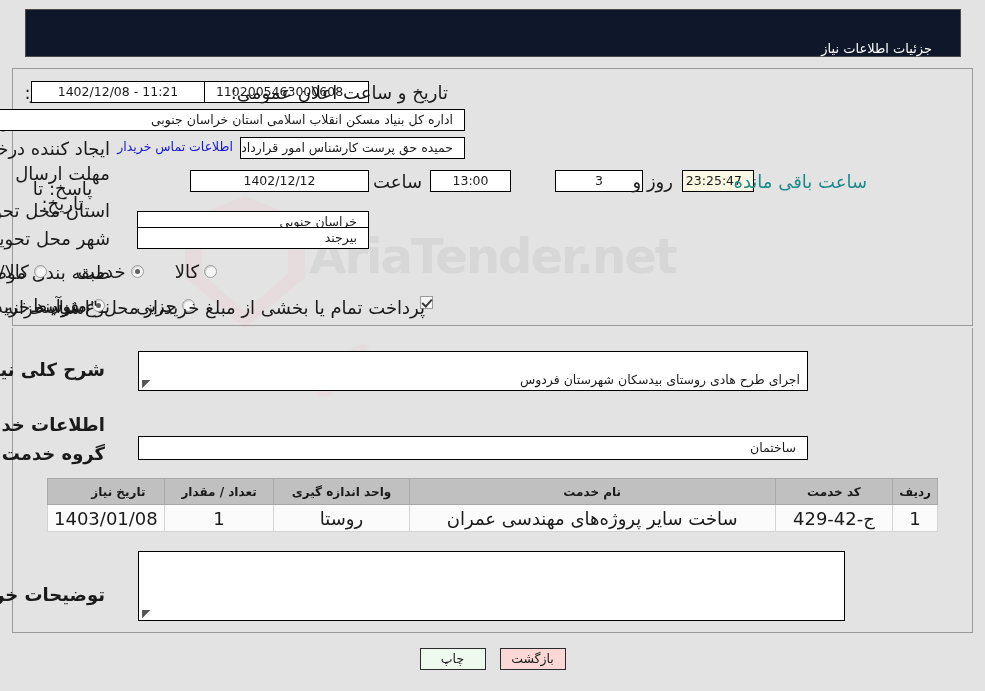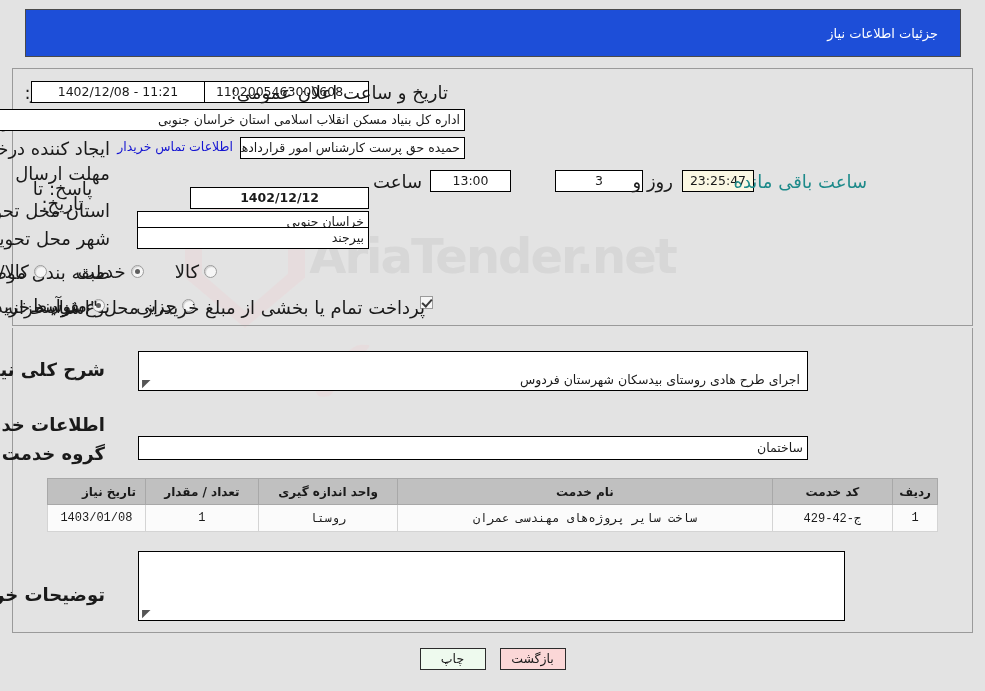--- a/index.html
+++ b/index.html
@@ -61,26 +61,26 @@
     font-size: 96px; font-weight: bold;
     color: #f0cdd0;
     direction: ltr;
   }
 
   
   .header-bar {
     position: absolute;
     left: 25px; top: 9px;
     width: 936px; height: 48px;
-    background: #1d4ed8;
+    background: #0f172a;
     border: 1px solid #4a4a4a;
     display: flex;
-    align-items: center;
+    align-items: flex-end;
     justify-content: flex-start;
-    padding-right: 4px;
+    padding-right: 10px;
   }
   .header-title {
     color: #ffffff;
     font-size: 13px;
     padding-right: 18px;
     width: 100%;
     text-align: right;
   }
 
   
@@ -104,21 +104,21 @@
   }
   .lbl-bold { font-weight: bold; }
 
   .fld {
     background: #ffffff;
     border: 1px solid #000000;
     height: 22px;
     line-height: 20px;
     font-size: 12.5px;
     color: #1a1a1a;
-    padding: 0 4px;
+    padding: 0 11px;
     text-align: center;
     white-space: nowrap;
     overflow: hidden;
     font-family: "DejaVu Sans", "Liberation Sans", sans-serif;
   }
   .fld.rt { text-align: right; }
   .fld.timer { background: #fbf8e3; font-weight: normal; }
 
   .link {
     color: #1414d2;
@@ -209,24 +209,23 @@
     padding: 0 6px;
     text-align: center;
     white-space: nowrap;
   }
   .tbl td {
     background: #fbfbfb;
     border: 1px solid #d4d4d4;
     height: 27px;
     padding: 0 6px;
     text-align: center;
-    font-size: 12px;
+    font-size: 18px;
     color: #1a1a1a;
     white-space: nowrap;
-    font-family: Liberation Mono, monospace;
   }
 
   
   .btn {
     border: 1px solid #2b2b2b;
     height: 22px;
     min-width: 66px;
     font-size: 12.5px;
     font-family: "DejaVu Sans", "Liberation Sans", sans-serif;
     color: #1a1a1a;
@@ -291,21 +290,21 @@
   <div class="row" style="right:520px; top:137px;">
     <span class="fld rt" style="width:225px;">حمیده حق پرست کارشناس امور قراردادها اداره کل بنیاد مسکن انقلاب اسلامی</span>
   </div>
   <div class="row" style="right:752px; top:139px;">
     <a class="link" href="#">اطلاعات تماس خریدار</a>
   </div>
 
   <div class="row" style="right:875px; top:166px; width:95px; display:block; line-height:15px;">
     <span class="lbl" style="white-space:normal; display:inline-block; text-align:center;">مهلت ارسال پاسخ: تا تاریخ:</span>
   </div>
-  <div class="row" style="right:616px; top:187px;font-weight:bold;">
+  <div class="row" style="right:616px; top:170px;">
     <span class="fld" style="width:179px;">1402/12/12</span>
   </div>
   <div class="row" style="right:563px; top:171px;">
     <span class="lbl">ساعت</span>
   </div>
   <div class="row" style="right:474px; top:170px;">
     <span class="fld" style="width:81px;">13:00</span>
   </div>
   <div class="row" style="right:342px; top:170px;">
     <span class="fld" style="width:88px;">3</span>

